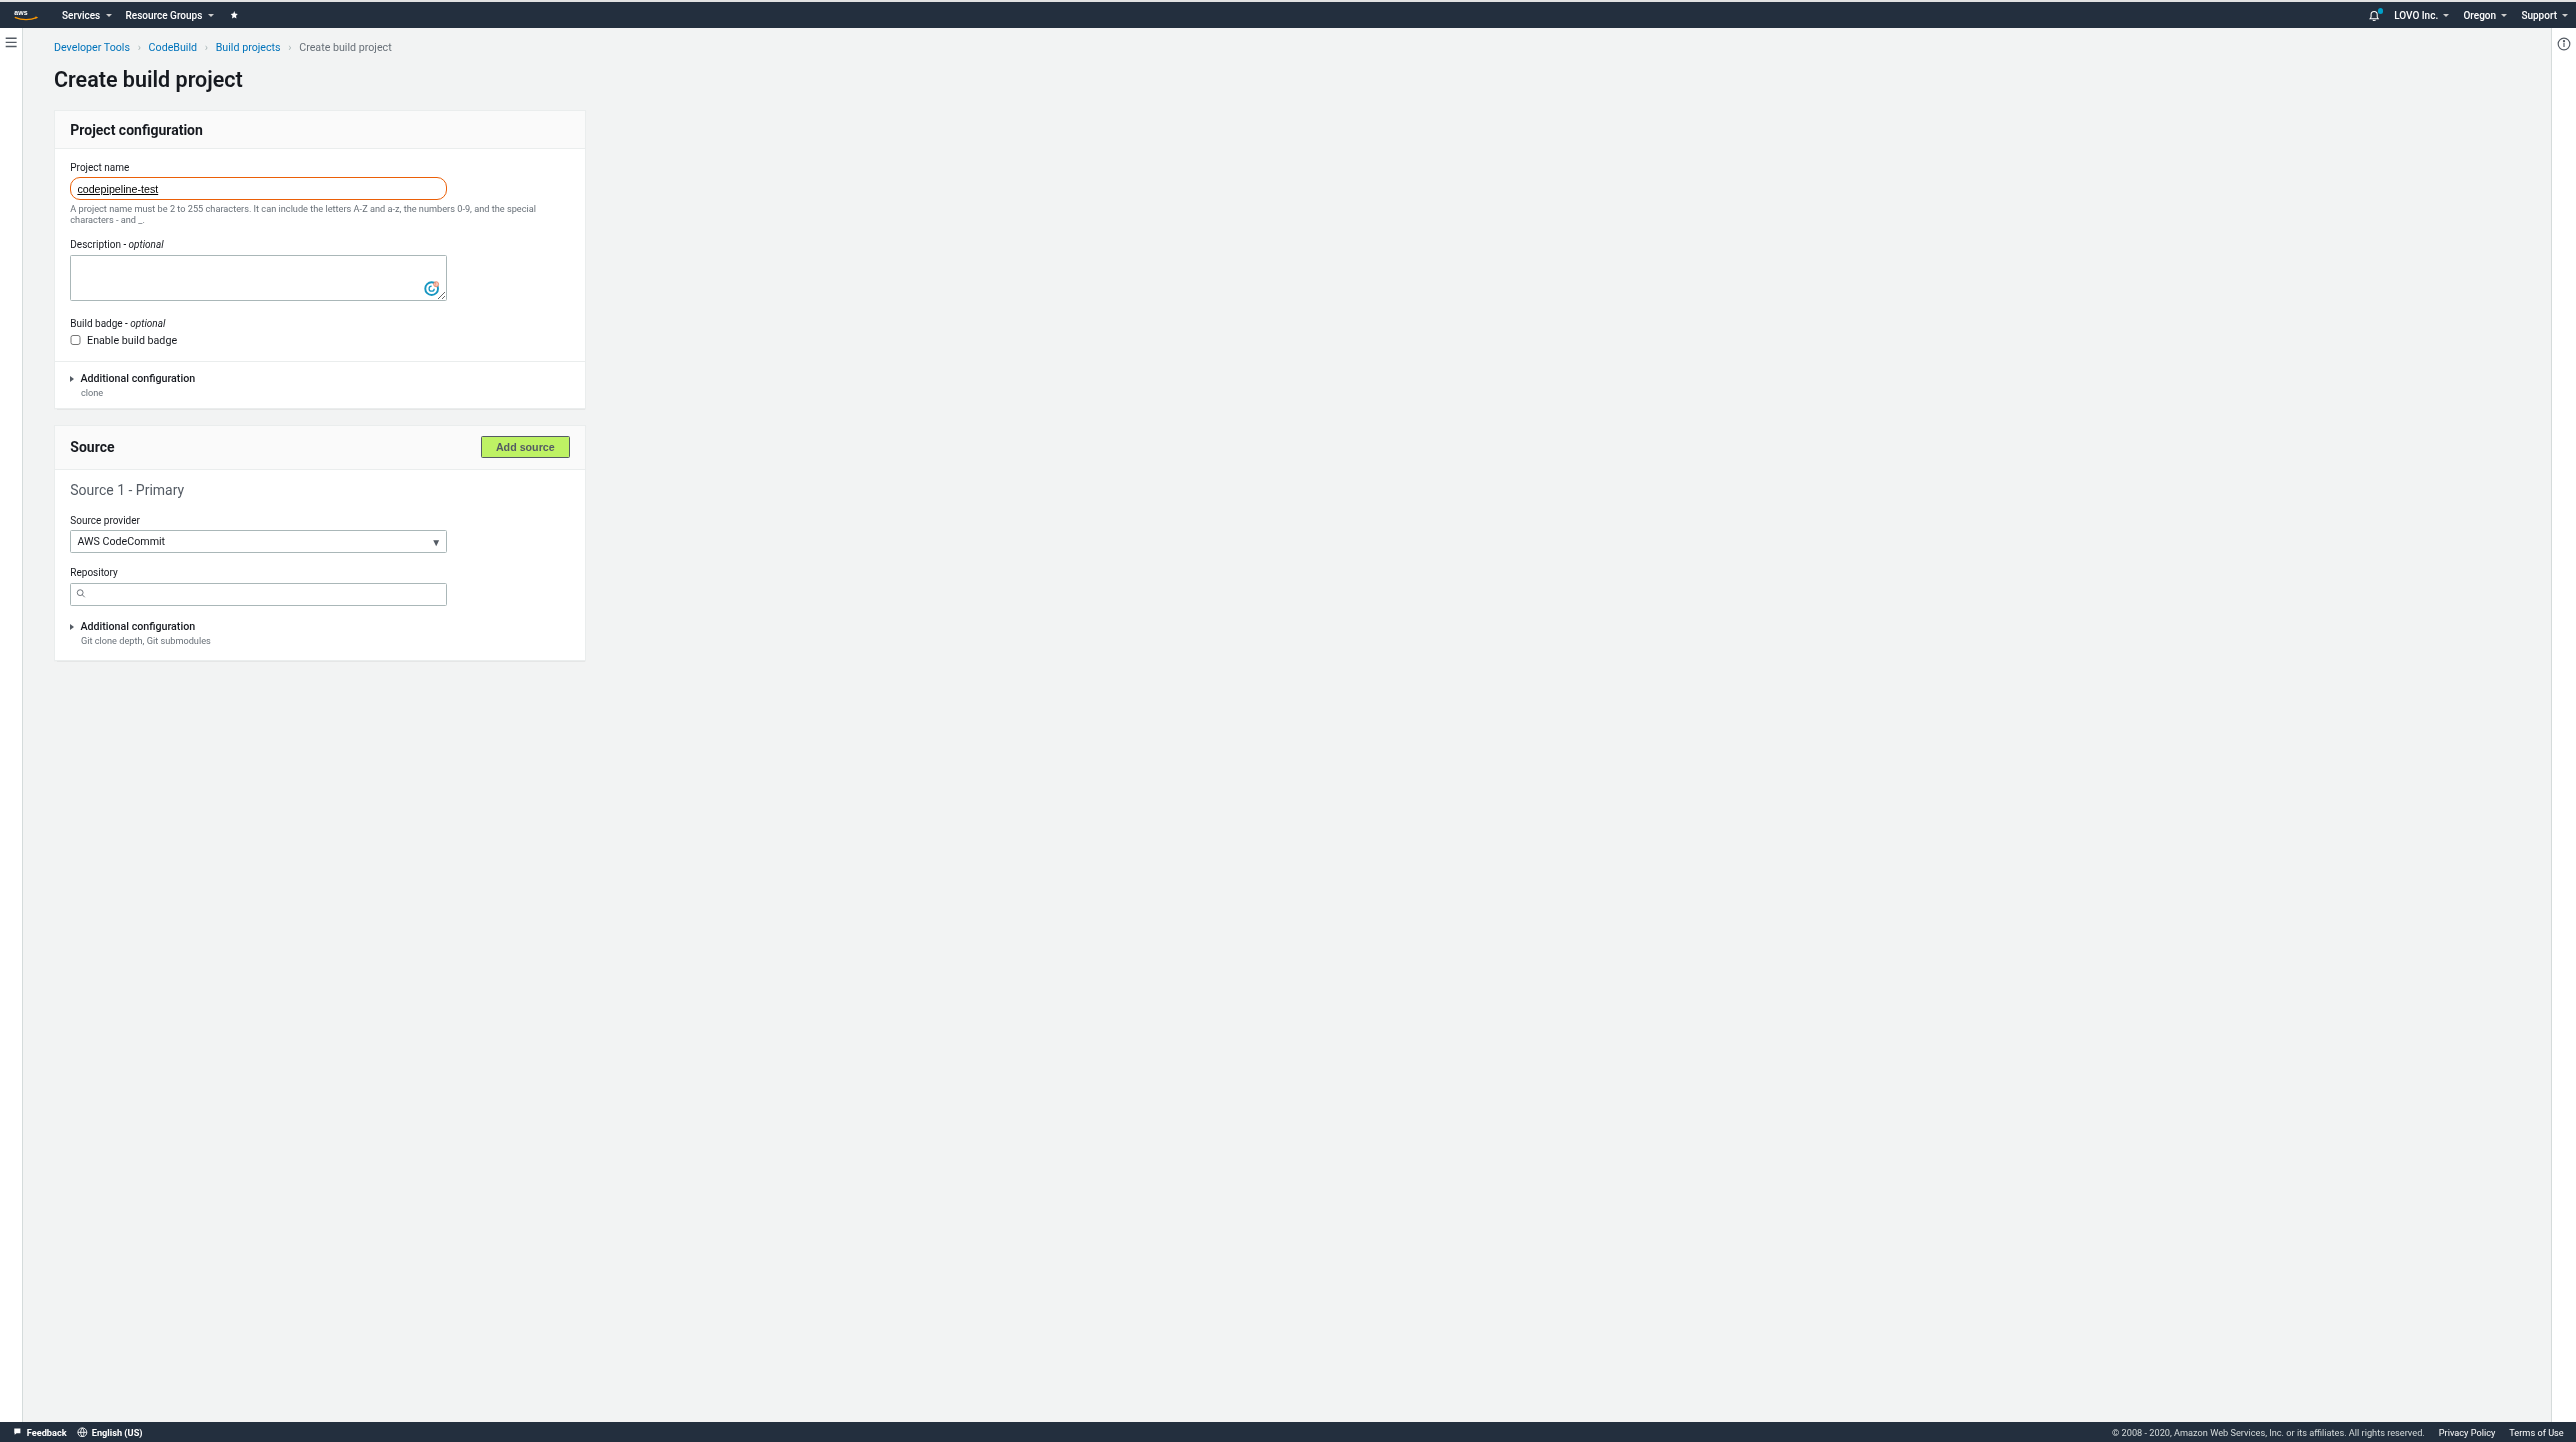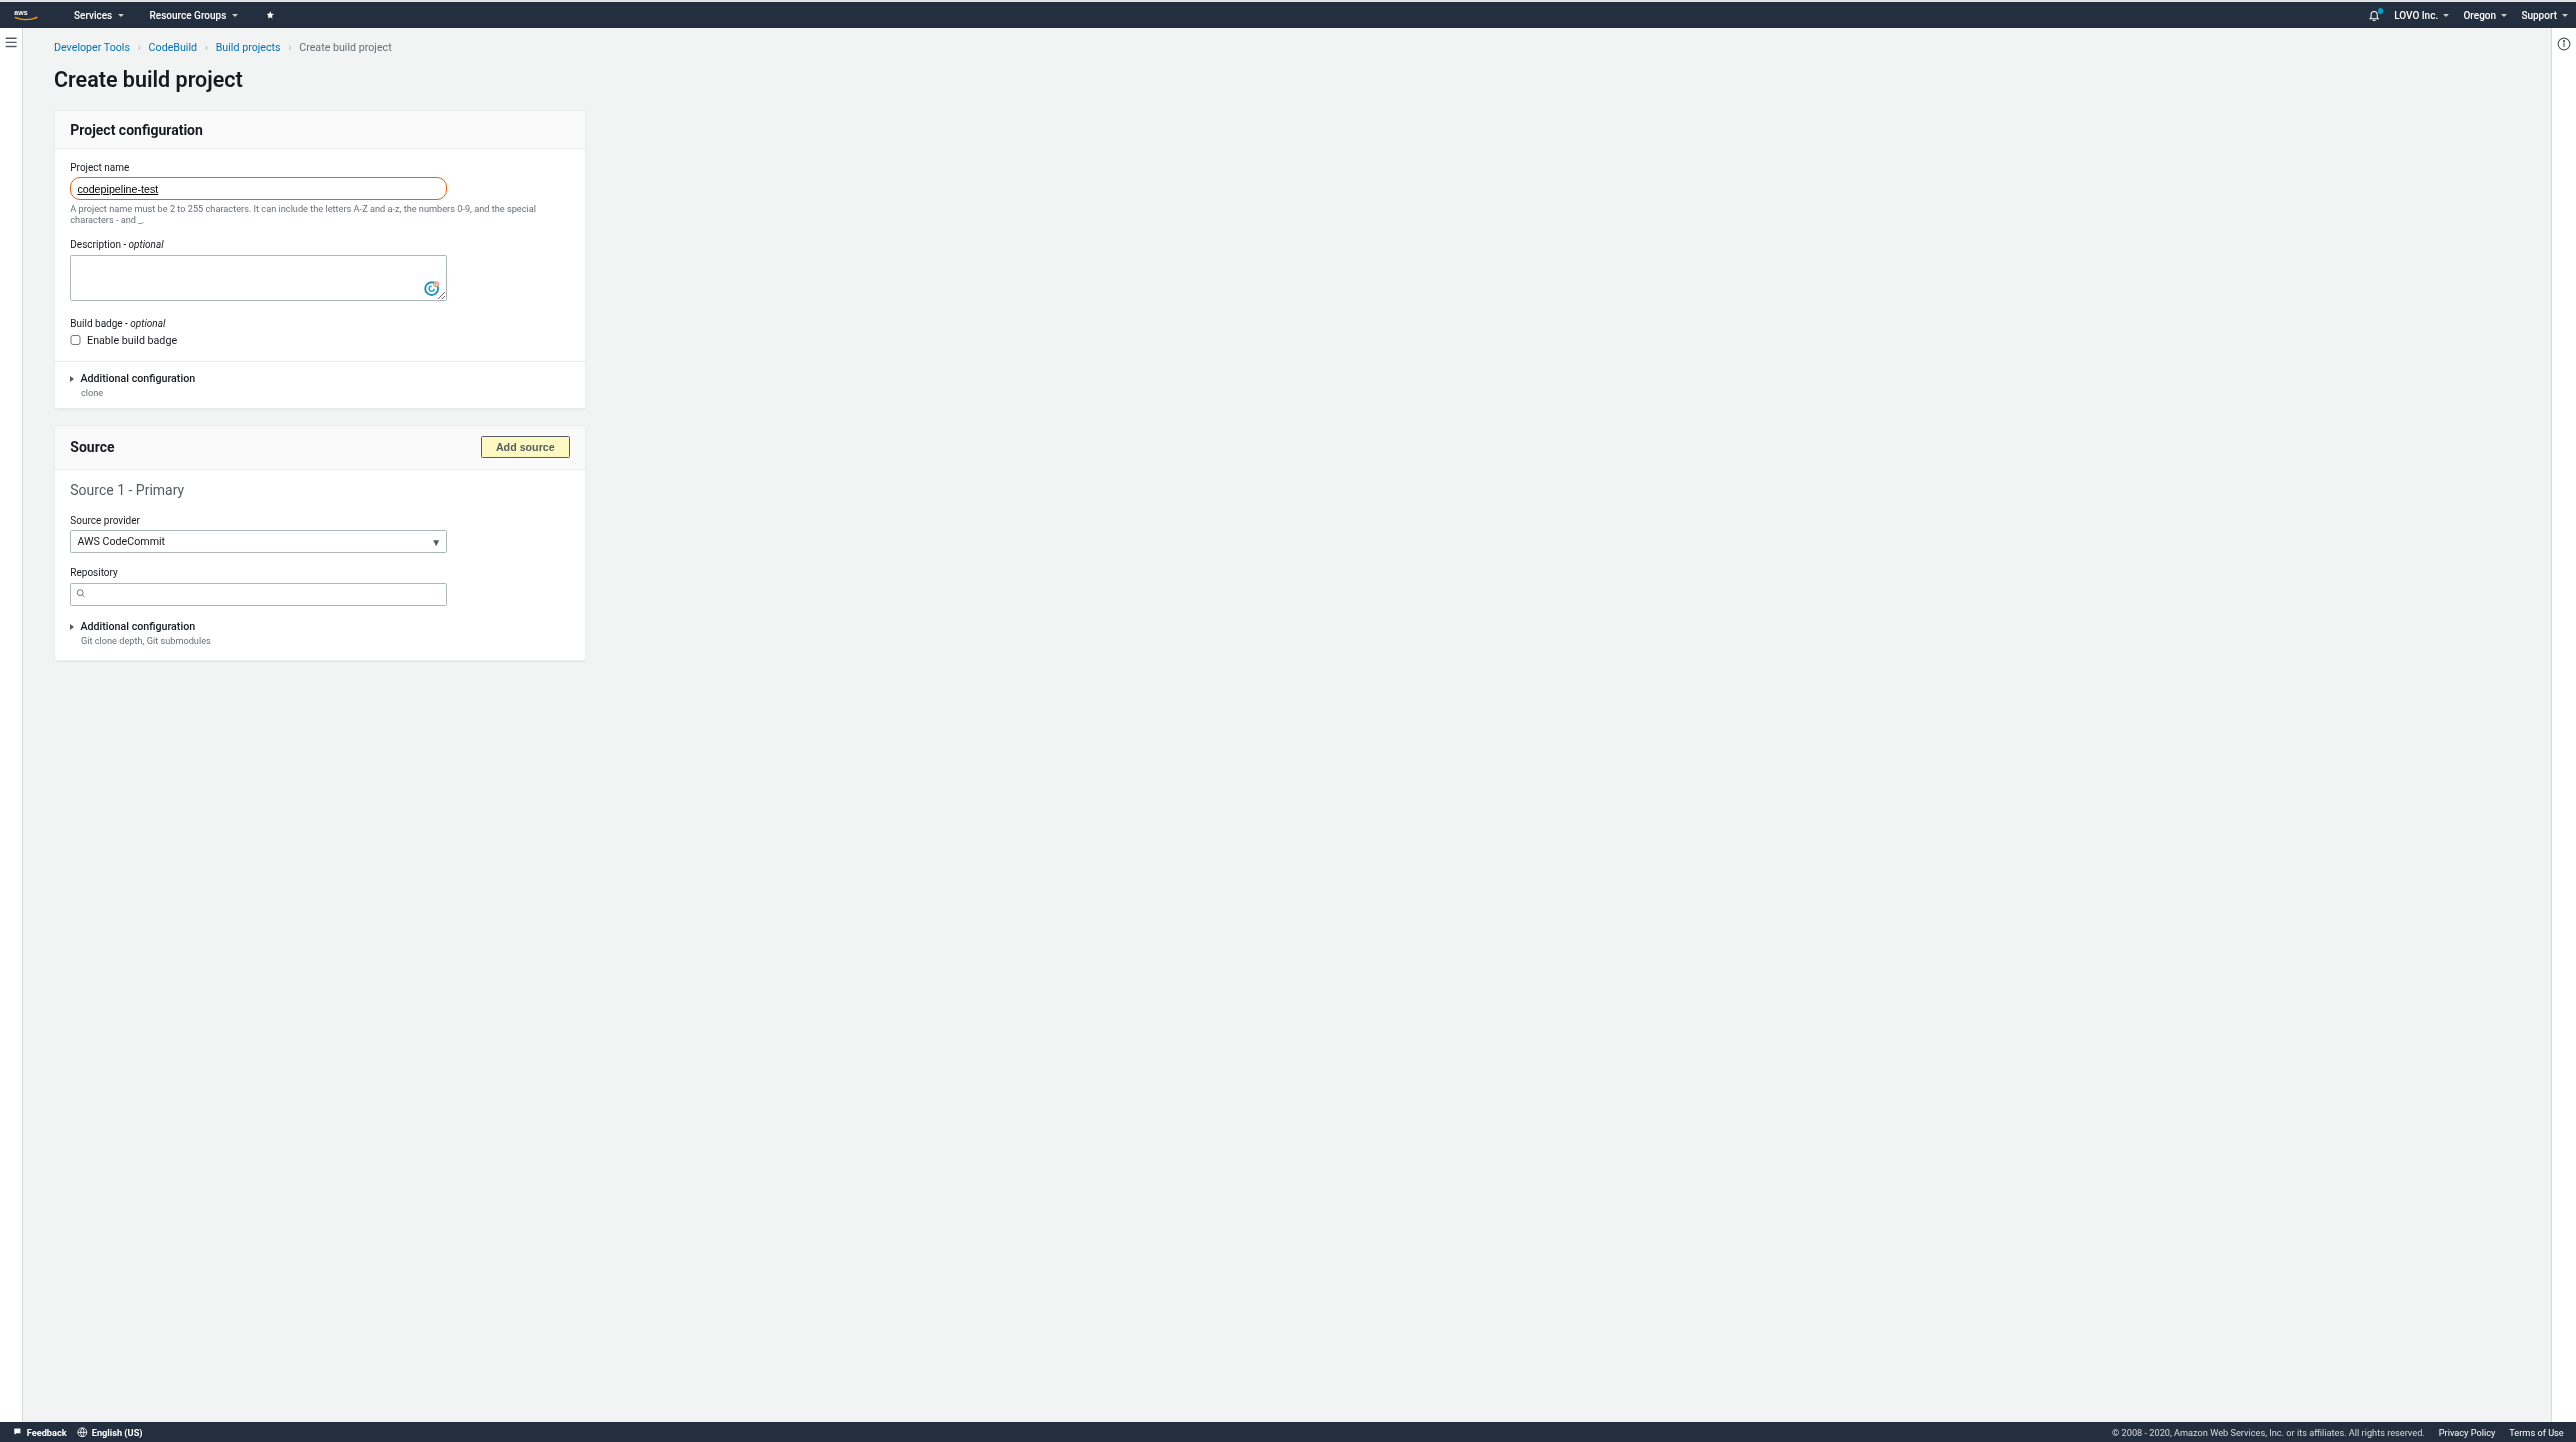--- a/index.html
+++ b/index.html
@@ -15,21 +15,21 @@
     
     .header {
       height: 26px;
       background: #232f3e;
       display: flex;
       align-items: center;
       color: #fff;
       padding: 0 7.7px;
       font-size: 10px;
     }
-    .header-left { display: flex; align-items: center; gap: 26px; flex: 1; }
+    .header-left { display: flex; align-items: center; gap: 14px; flex: 1; }
     .header-right { display: flex; align-items: center; gap: 14px; }
     .aws-logo-wrap { display:flex; align-items:center; padding: 0 7.7px 0 4.6px;}
     .logo-svg { width: 28px; height: 17px; }
     .hdr-item { display: flex; align-items: center; gap: 3.8px; cursor: pointer; font-weight: 500;}
     .caret-down { width:0; height:0; border-left:3.1px solid transparent; border-right:3.1px solid transparent; border-top:3.1px solid #ccc; margin-left:1.5px;}
     .bell-wrap { position: relative; display:flex; align-items:center; }
     .notif-dot { width:5.4px; height:5.4px; background:#00a1c9; border-radius:50%; position:absolute; top:-0.8px; right:-3.1px;}
     .star-icon svg, .bell-icon svg { display:block; }
 
     
@@ -191,21 +191,21 @@
       position: absolute;
       left: 6.1px;
       top: 50%;
       transform: translateY(-50%);
       color: #545b64;
     }
 
     .btn {
       padding: 3.8px 14px;
       border: 0.8px solid #545b64;
-      background: #fef9c3;
+      background: #bef264;
       border-radius: 1.5px;
       font-size: 10.7px;
       font-weight: 700;
       color: #545b64;
       cursor: pointer;
     }
 
     
     .footer {
       height: 20px;

